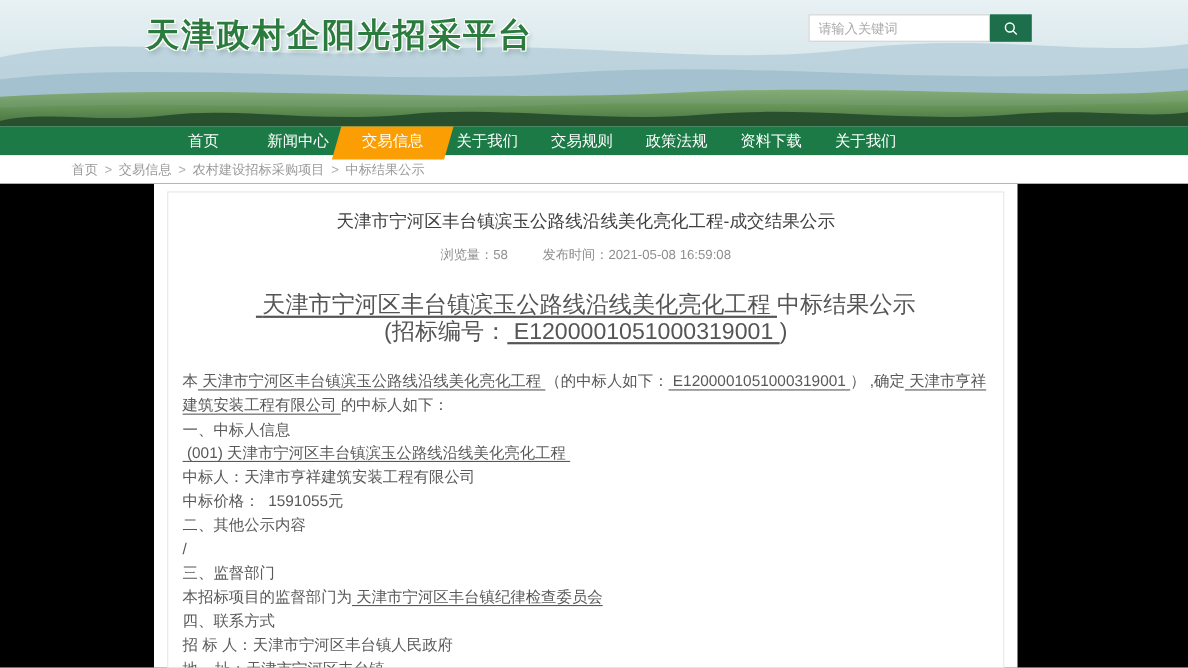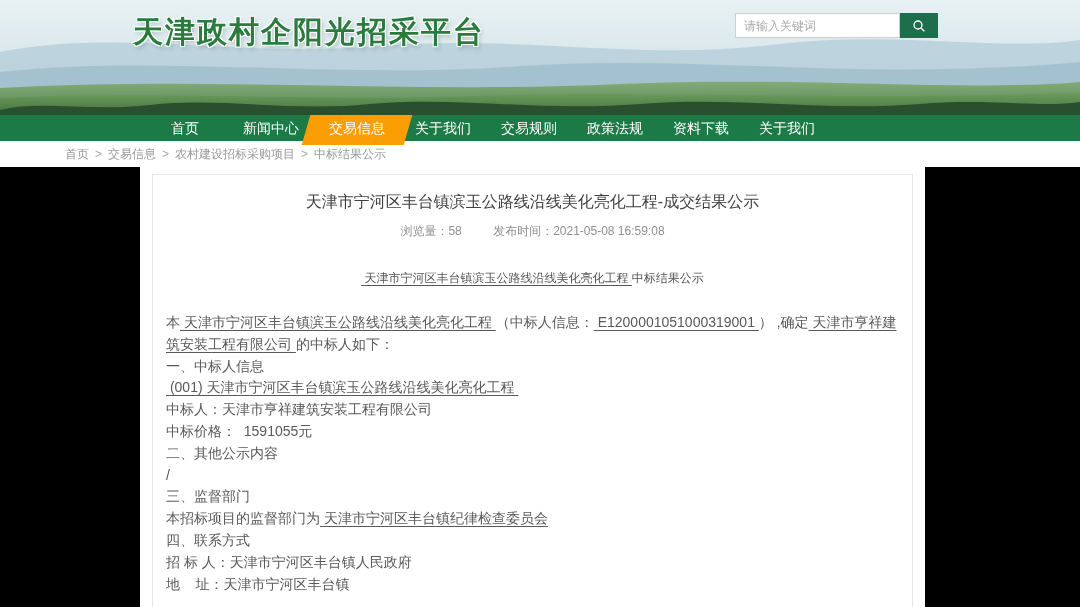--- a/index.html
+++ b/index.html
@@ -37,21 +37,21 @@
 
   
   .main { position:relative; width:1080px; height:440px; background:#000000; overflow:hidden; }
   .card { position:absolute; left:140px; top:0; width:785px; height:460px;
     background:#fff; padding:7px 12px 0 12px; }
   .artbox { border:1px solid #e6e6e6; height:450px; padding:16px 13px 0 13px; background:#fff; }
 
   .art-title { text-align:center; font-size:16px; color:#404040; line-height:22px; }
   .art-meta { text-align:center; font-size:12px; color:#8f8f8f; margin-top:10px; }
   .art-meta .meta-item { margin:0 14px;text-align:right; }
-  .art-sub { text-align:center; font-size:12px; color:#555; margin-top:26px; }
+  .art-sub { text-align:center; font-size:21px; color:#555; margin-top:26px; }
   .art-sub .art-line { line-height:24px; white-space:pre-wrap; }
   .art-body { margin-top:22px; font-size:14px; color:#595959; }
   .art-body .art-line { line-height:21.8px; white-space:pre-wrap; }
   .u { text-decoration:underline; text-underline-offset:3px; }
 </style>
 </head>
 <body>
 
 <div class="banner">
   <svg class="scene" viewBox="0 0 1080 115" preserveAspectRatio="none">
@@ -108,23 +108,24 @@
 <div class="main">
   <div class="card">
     <div class="artbox">
       <div class="art-title">天津市宁河区丰台镇滨玉公路线沿线美化亮化工程-成交结果公示</div>
       <div class="art-meta">
         <span class="meta-item">浏览量：58</span>
         <span class="meta-item">发布时间：2021-05-08 16:59:08</span>
       </div>
       <div class="art-sub">
           <div class="art-line"><span class="u"> 天津市宁河区丰台镇滨玉公路线沿线美化亮化工程 </span><span>中标结果公示</span></div>
+          <div class="art-line"><span>(招标编号：</span><span class="u"> E1200001051000319001 </span><span>)</span></div>
         </div>
       <div class="art-body">
-          <div class="art-line"><span>本</span><span class="u"> 天津市宁河区丰台镇滨玉公路线沿线美化亮化工程 </span><span>（中标人信息：</span><span class="u"> E1200001051000319001 </span><span>） ,确定</span><span class="u"> 天津市亨祥建筑安装工程有限公司 </span><span>的中标人如下：</span></div>
+          <div class="art-line"><span>本</span><span class="u"> 天津市宁河区丰台镇滨玉公路线沿线美化亮化工程 </span><span>（的中标人如下：</span><span class="u"> E1200001051000319001 </span><span>） ,确定</span><span class="u"> 天津市亨祥建筑安装工程有限公司 </span><span>的中标人如下：</span></div>
           <div class="art-line"><span>一、中标人信息</span></div>
           <div class="art-line"><span class="u"> (001) 天津市宁河区丰台镇滨玉公路线沿线美化亮化工程 </span></div>
           <div class="art-line"><span>中标人：天津市亨祥建筑安装工程有限公司</span></div>
           <div class="art-line"><span>中标价格：  1591055元</span></div>
           <div class="art-line"><span>二、其他公示内容</span></div>
           <div class="art-line"><span>/</span></div>
           <div class="art-line"><span>三、监督部门</span></div>
           <div class="art-line"><span>本招标项目的监督部门为</span><span class="u"> 天津市宁河区丰台镇纪律检查委员会</span></div>
           <div class="art-line"><span>四、联系方式</span></div>
           <div class="art-line"><span>招 标 人：天津市宁河区丰台镇人民政府</span></div>

